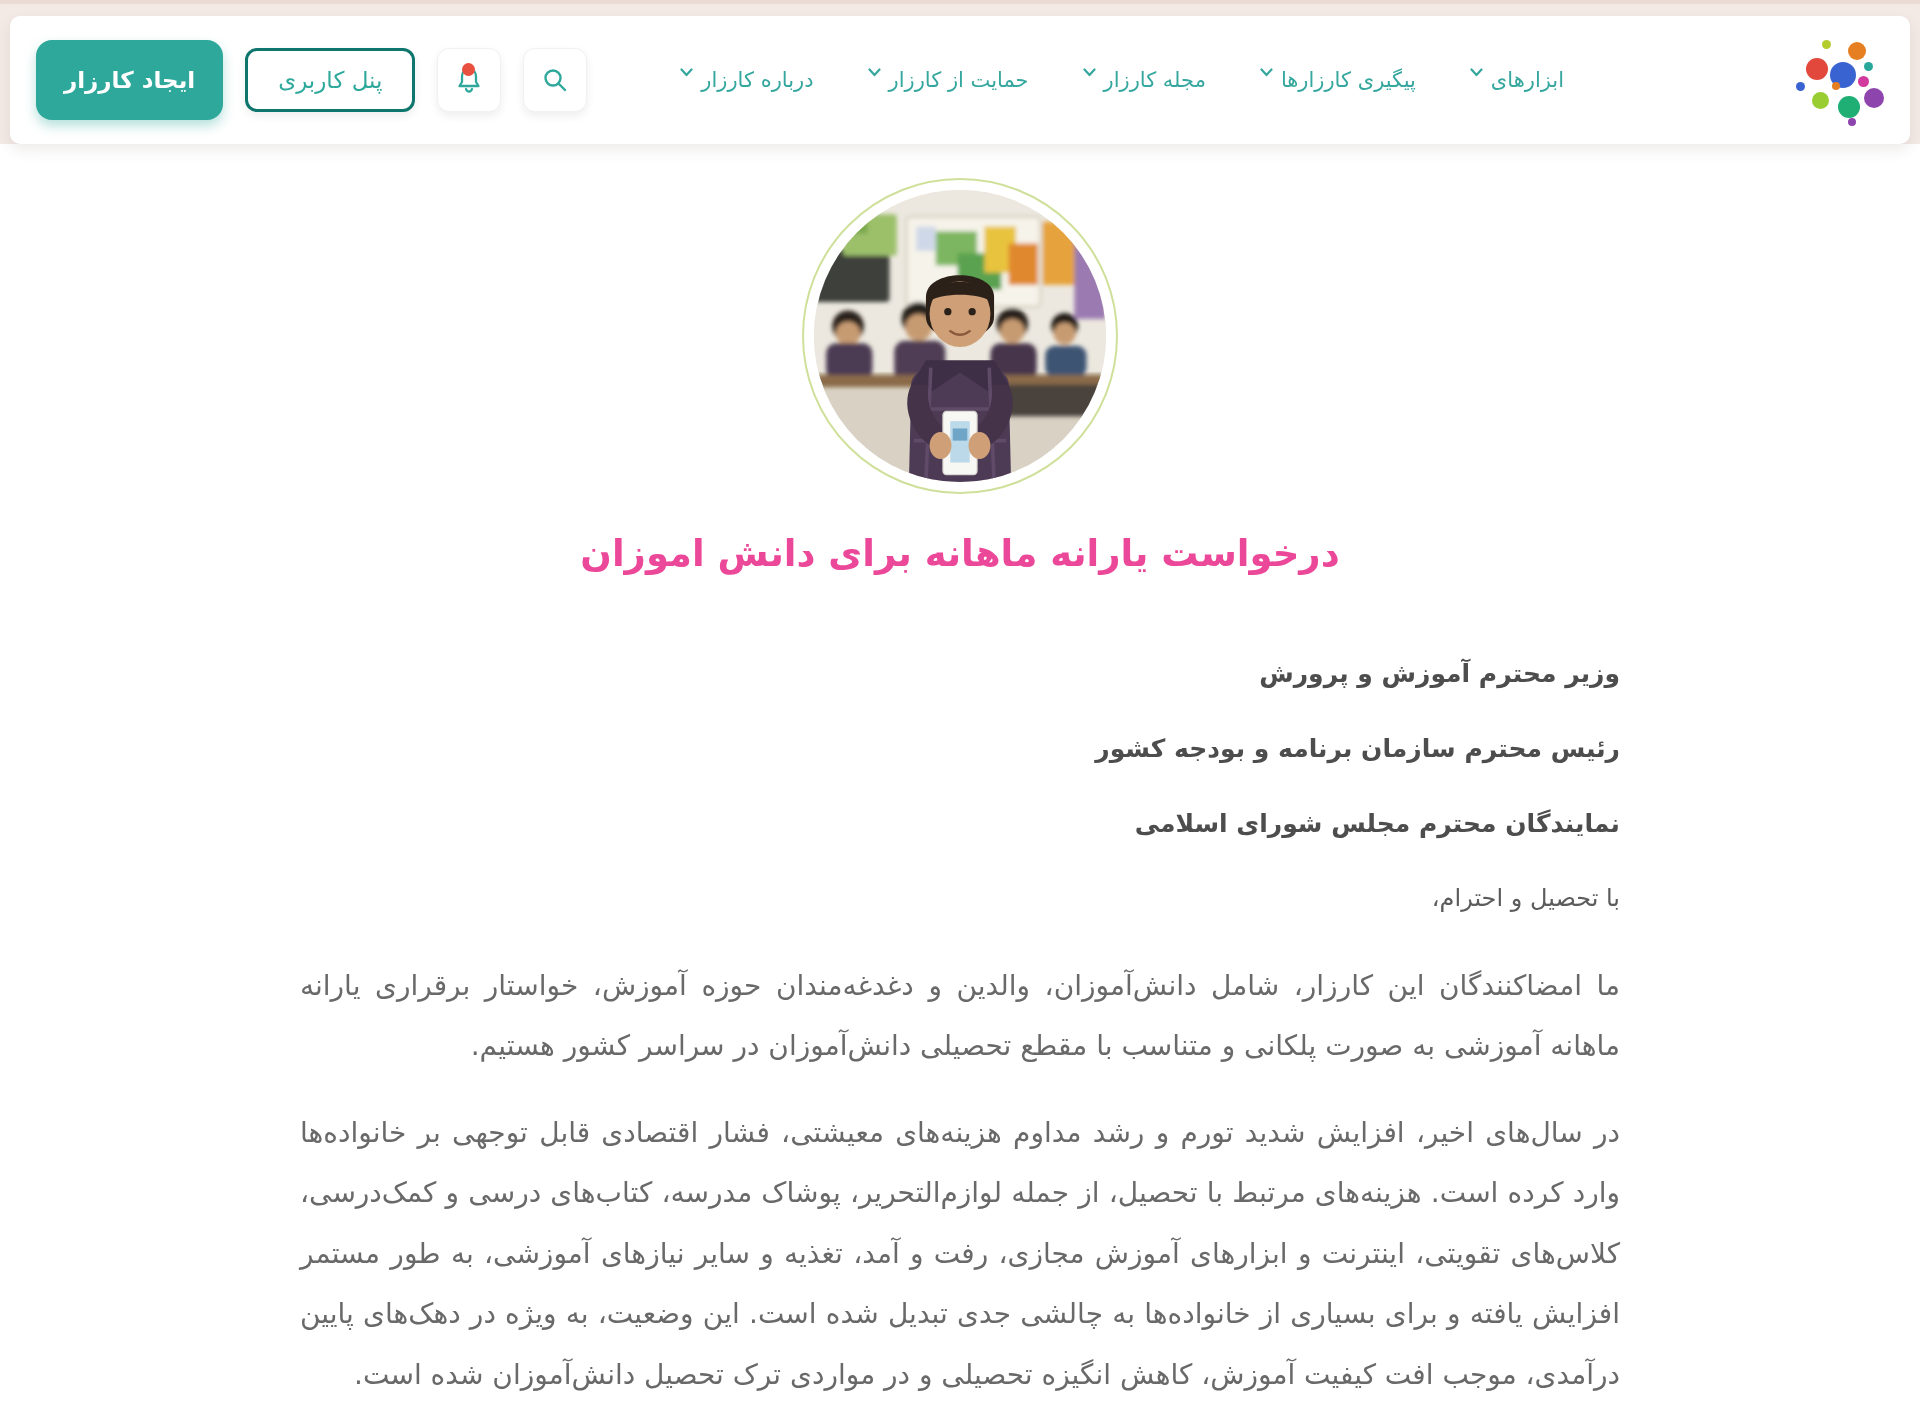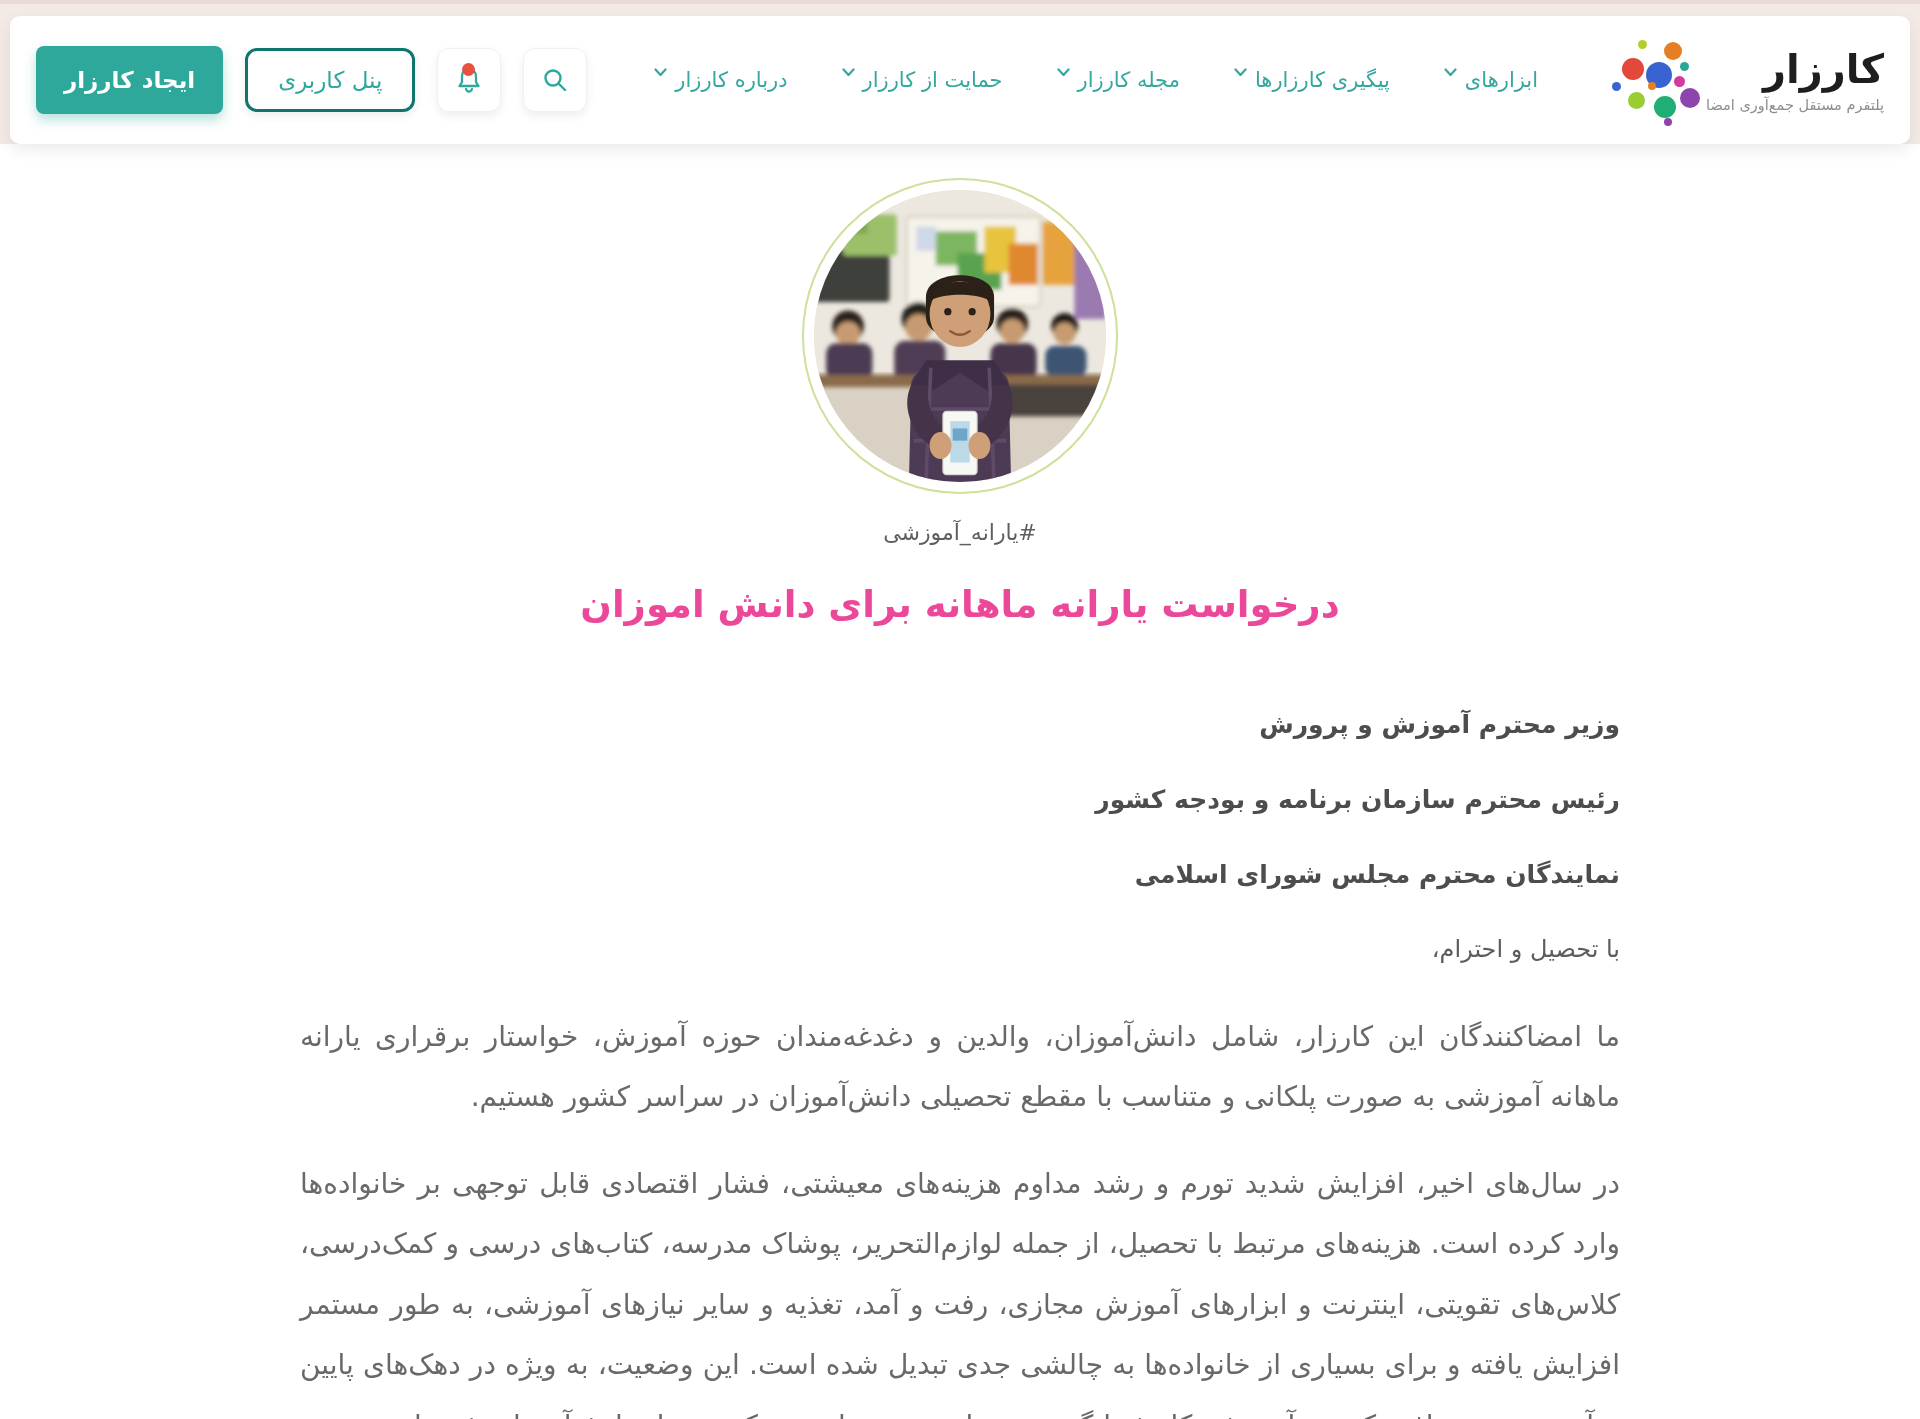--- a/index.html
+++ b/index.html
@@ -49,22 +49,22 @@
   .badge-dot {
     position:absolute; top:14px; left:24px; width:13px; height:13px;
     background:#e8503f; border-radius:50%;
   }
   .panel-btn {
     height:64px; padding:0 30px; background:#fff; border:3px solid #0f766e;
     border-radius:12px; box-shadow:0 4px 10px rgba(0,0,0,.07);
     color:#2ea89b; font-size:23px; font-family:inherit; cursor:pointer;
   }
   .create-btn {
-    height:68px; padding:0 28px; background:#2ea89b; border:none;
-    border-radius:8px; box-shadow:0 6px 12px rgba(46,168,155,.35);
+    height:80px; padding:0 28px; background:#2ea89b; border:none;
+    border-radius:16px; box-shadow:0 6px 12px rgba(46,168,155,.35);
     color:#ffffff; font-size:23px; font-weight:700; font-family:inherit; cursor:pointer;
   }
   
   main { background:#fff; padding-top:34px; }
   .avatar-wrap { display:flex; justify-content:center; }
   .avatar-ring {
     width:316px; height:316px; border-radius:50%;
     border:2px solid #cfe09b; padding:10px; background:#fff;
   }
   .avatar {
@@ -92,24 +92,20 @@
   }
   .para:last-child { margin-bottom:40px; }
 </style>
 </head>
 <body>
 
 <div class="header-zone">
   <header class="header-card">
 
     <div class="brand">
-      <div class="brand-text">
-        <div class="brand-title">کارزار</div>
-        <div class="brand-sub">پلتفرم مستقل جمع‌آوری امضا</div>
-      </div>
       <div class="brand-dots">
         <i style="left:14px;top:24px;width:22px;height:22px;background:#e2493c"></i>
         <i style="left:38px;top:28px;width:26px;height:26px;background:#3a63d2"></i>
         <i style="left:56px;top:8px;width:18px;height:18px;background:#e67e22"></i>
         <i style="left:30px;top:6px;width:9px;height:9px;background:#b5cc2e"></i>
         <i style="left:72px;top:28px;width:9px;height:9px;background:#2aa79b"></i>
         <i style="left:66px;top:42px;width:11px;height:11px;background:#d23a9e"></i>
         <i style="left:72px;top:54px;width:20px;height:20px;background:#8e44ad"></i>
         <i style="left:46px;top:62px;width:22px;height:22px;background:#1fae73"></i>
         <i style="left:20px;top:58px;width:17px;height:17px;background:#9acd32"></i>
@@ -245,21 +241,20 @@
             <rect x="114" y="196" width="12" height="10" fill="#6fa6c8"></rect>
 
             <ellipse cx="104" cy="210" rx="9" ry="11" fill="#cfa078"></ellipse>
             <ellipse cx="136" cy="210" rx="9" ry="11" fill="#cfa078"></ellipse>
           </g>
         </svg>
       </div>
     </div>
   </div>
 
-  <div class="hashtag">#یارانه_آموزشی</div>
 
   <h1 class="petition-title">درخواست یارانه ماهانه برای دانش اموزان</h1>
 
   <section class="letter">
     <p class="recipient">وزیر محترم آموزش و پرورش</p>
     <p class="recipient">رئیس محترم سازمان برنامه و بودجه کشور</p>
     <p class="recipient">نمایندگان محترم مجلس شورای اسلامی</p>
     <p class="salutation">با تحصیل و احترام،</p>
     <p class="para">ما امضاکنندگان این کارزار، شامل دانش‌آموزان، والدین و دغدغه‌مندان حوزه آموزش، خواستار برقراری یارانه ماهانه آموزشی به صورت پلکانی و متناسب با مقطع تحصیلی دانش‌آموزان در سراسر کشور هستیم.</p>
     <p class="para">در سال‌های اخیر، افزایش شدید تورم و رشد مداوم هزینه‌های معیشتی، فشار اقتصادی قابل توجهی بر خانواده‌ها وارد کرده است. هزینه‌های مرتبط با تحصیل، از جمله لوازم‌التحریر، پوشاک مدرسه، کتاب‌های درسی و کمک‌درسی، کلاس‌های تقویتی، اینترنت و ابزارهای آموزش مجازی، رفت و آمد، تغذیه و سایر نیازهای آموزشی، به طور مستمر افزایش یافته و برای بسیاری از خانواده‌ها به چالشی جدی تبدیل شده است. این وضعیت، به ویژه در دهک‌های پایین درآمدی، موجب افت کیفیت آموزش، کاهش انگیزه تحصیلی و در مواردی ترک تحصیل دانش‌آموزان شده است.</p>

